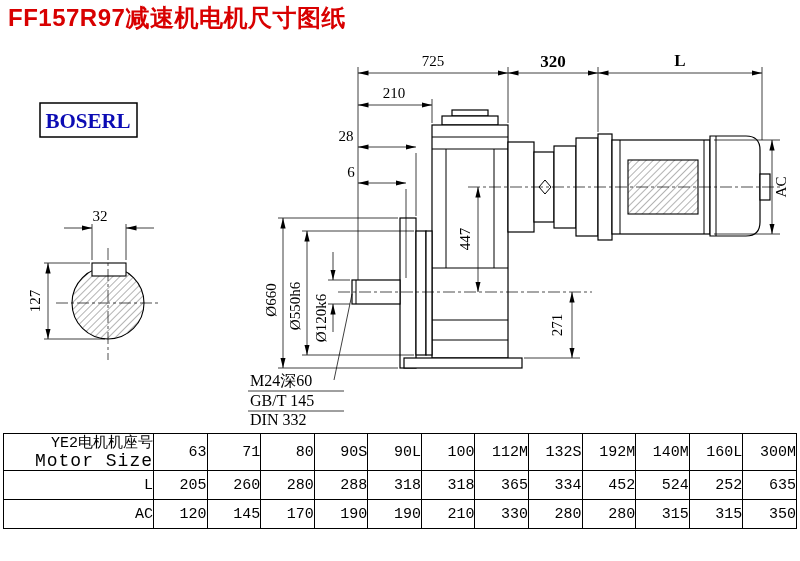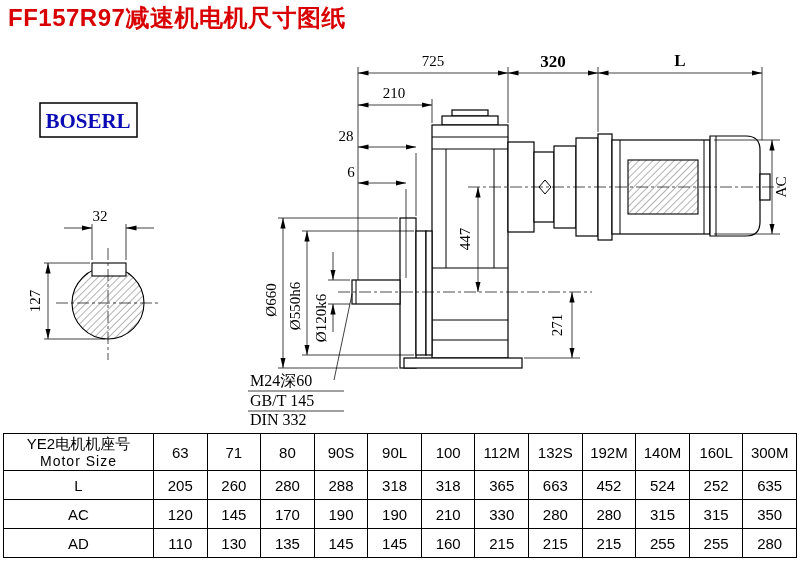--- a/index.html
+++ b/index.html
@@ -12,26 +12,26 @@
   svg text.big { font-size:17px; font-weight:bold; }
   svg text.note { font-size:16px; }
   svg text.logo-text { font-size:21px; font-weight:bold; fill:#0b0bb4; }
   .o   { fill:#fff; stroke:#000; stroke-width:1.2; }
   .oh  { fill:url(#hatch); stroke:#000; stroke-width:1.1; }
   .ln  { stroke:#000; stroke-width:1; fill:none; }
   .ext { stroke:#000; stroke-width:0.75; fill:none; }
   .cl  { stroke:#000; stroke-width:0.7; stroke-dasharray:12 3 3 3; fill:none; }
   .size-table { position:absolute; left:3px; top:433px; width:794px;
                 border-collapse:collapse; table-layout:fixed; background:#fff; }
-  .size-table th, .size-table td { border:1px solid #000; text-align:center; vertical-align:middle;
-                font-family:Liberation Sans, sans-serif; font-size:15px; font-weight:normal; padding:0; }
+  .size-table th, .size-table td { border:1px solid #000; text-align:right; vertical-align:middle;
+                font-family:Liberation Mono, monospace; font-size:15px; font-weight:normal; padding:0; }
   .size-table tr { height:29px; }
   .size-table tr:first-child { height:37px; }
   .hdr-cn { font-size:15px; line-height:18px; }
-  .hdr-en { font-size:14px; line-height:16px; letter-spacing:1px; }
+  .hdr-en { font-size:18px; line-height:16px; letter-spacing:1px; }
 </style>
 </head>
 <body>
 
 <div class="page">
 
   <div class="title">FF157R97减速机电机尺寸图纸</div>
 
   <svg width="800" height="404" viewBox="0 0 800 404">
     <defs>
@@ -209,52 +209,37 @@
         </tr>
         <tr>
           <th>L</th>
           <td>205</td>
           <td>260</td>
           <td>280</td>
           <td>288</td>
           <td>318</td>
           <td>318</td>
           <td>365</td>
-          <td>663</td>
+          <td>334</td>
           <td>452</td>
           <td>524</td>
           <td>252</td>
           <td>635</td>
         </tr>
         <tr>
           <th>AC</th>
           <td>120</td>
           <td>145</td>
           <td>170</td>
           <td>190</td>
           <td>190</td>
           <td>210</td>
           <td>330</td>
           <td>280</td>
           <td>280</td>
           <td>315</td>
           <td>315</td>
           <td>350</td>
         </tr>
-        <tr>
-          <th>AD</th>
-          <td>110</td>
-          <td>130</td>
-          <td>135</td>
-          <td>145</td>
-          <td>145</td>
-          <td>160</td>
-          <td>215</td>
-          <td>215</td>
-          <td>215</td>
-          <td>255</td>
-          <td>255</td>
-          <td>280</td>
-        </tr>
       </tbody>
   </table>
 
 </div>
 
 </body></html>

